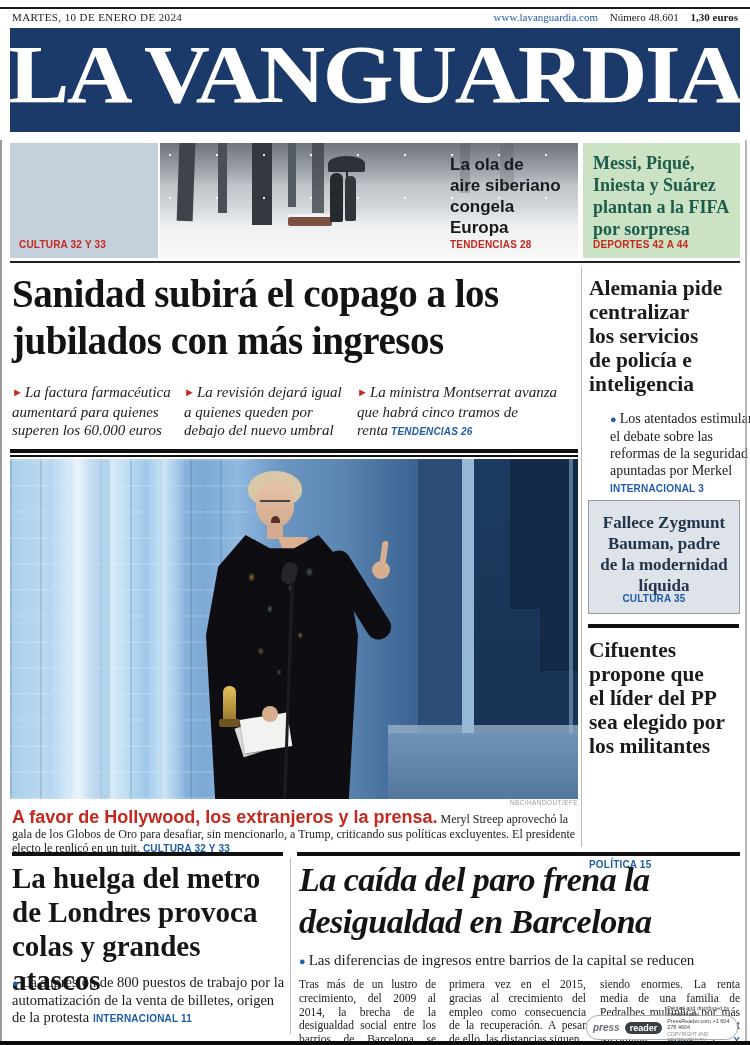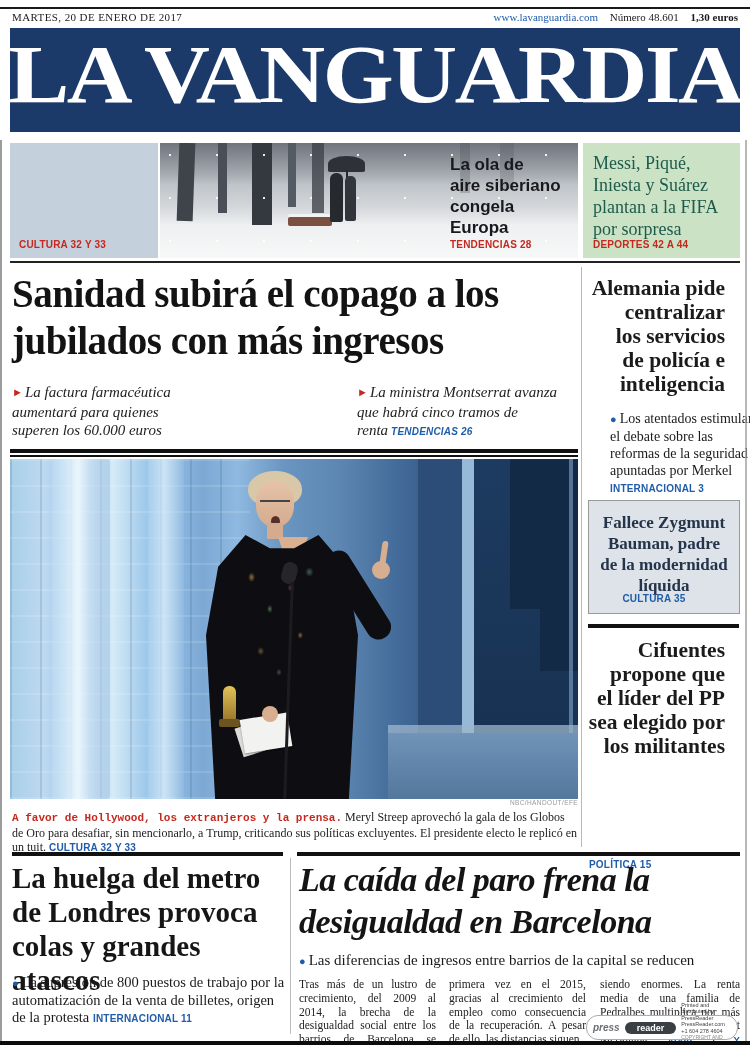--- a/index.html
+++ b/index.html
@@ -42,34 +42,34 @@
   .u-pole{left:186px;top:27px;width:2px;height:12px;background:#25282c;}
   .walker1{left:170px;top:30px;width:13px;height:49px;background:#26292e;border-radius:6px 6px 2px 2px;}
   .walker2{left:185px;top:33px;width:11px;height:45px;background:#32353b;border-radius:5px 5px 2px 2px;}
   .bench{left:128px;top:74px;width:44px;height:9px;background:#7c5040;border-radius:2px;box-shadow:0 9px 0 -5px #5d3c30;}
   .bench-snow{left:128px;top:71px;width:44px;height:4px;background:#f2f3f3;border-radius:2px;}
   .t-overlay{left:290px;top:11px;width:124px;font-family:"Liberation Sans",sans-serif;
         font-weight:bold;font-size:17px;line-height:21px;color:#17191d;}
   .t-photo-label{left:290px;bottom:8px;}
   .t-sports{left:583px;top:143px;width:157px;height:115px;background:#cbe2c4;}
   .t-sports-text{left:10px;top:9px;width:140px;font-size:18px;line-height:22px;
-        font-weight:normal;color:#1d5b4b;}
+        font-weight:bold;color:#1d5b4b;}
 
   
   .head-rule{left:10px;top:261px;width:730px;height:2px;background:#222;}
   .lead-headline{left:12px;top:270px;width:572px;font-size:39px;line-height:47px;
         font-weight:bold;letter-spacing:-.5px;color:#131313;}
   .deck{top:383px;font-style:italic;font-size:15px;line-height:18.5px;color:#222;}
   .deck .arrow{font-style:normal;font-size:11px;margin-right:2px;position:relative;top:-1px;}
   .d1{left:12px;width:164px;} .d2{left:184px;width:164px;} .d3{left:357px;width:220px;}
   .deck .lbl{margin-left:3px;}
 
   
   .col-divider{left:581px;top:267px;width:1px;height:580px;background:#b9b9b9;}
-  .rc-head{left:574px;width:151px;font-size:21.5px;line-height:24px;font-weight:bold;color:#1b1b1b;text-align:right;}
+  .rc-head{left:589px;width:151px;font-size:21.5px;line-height:24px;font-weight:bold;color:#1b1b1b;}
   .g-head{top:276px;}
   .rc-bullet{left:610px;width:150px;font-size:14px;line-height:17px;}
   .g-bullet{top:410px;}
   .dot{color:#1f5ca9;font-size:11px;margin-right:3px;}
   .bauman{left:588px;top:500px;width:150px;height:112px;background:#dde3e8;border:1px solid #999;}
   .bauman-text{left:0;top:11px;width:150px;text-align:center;font-weight:bold;
         font-size:17px;line-height:21px;color:#24344a;}
   .bauman-label{left:0;bottom:9px;width:130px;text-align:center;}
   .rc-rule{left:588px;top:624px;width:151px;height:4px;background:#111;}
   .c-head{top:638px;}
@@ -125,21 +125,21 @@
      box-shadow:0 1px 2px rgba(0,0,0,.4);}
   .m-handL{left:252px;top:247px;width:16px;height:16px;background:#d8ae90;border-radius:50%;}
   .m-award{left:213px;top:227px;width:13px;height:36px;border-radius:6px 6px 2px 2px;
      background:linear-gradient(180deg,#e2c35a,#97742a);}
   .m-awardbase{left:209px;top:260px;width:21px;height:8px;background:#6b5420;border-radius:2px;}
   .credit{left:10px;top:799px;width:568px;text-align:right;font-family:"Liberation Sans",sans-serif;
      font-size:6.5px;color:#9a9a9a;letter-spacing:.4px;}
 
   
   .caption{left:12px;top:810px;width:566px;font-size:12px;line-height:14.5px;color:#222;}
-  .cap-lead{font-family:Liberation Mono, monospace;font-weight:bold;font-size:11px;color:#c5281e;margin-right:3px;}
+  .cap-lead{font-family:Liberation Sans, sans-serif;font-weight:bold;font-size:18px;color:#c5281e;margin-right:3px;}
   .caption .lbl{margin-left:3px;}
 
   
   .bl-rule{left:12px;top:852px;width:271px;height:4px;background:#111;}
   .br-rule{left:297px;top:852px;width:443px;height:4px;background:#111;}
   .b-divider{left:290px;top:858px;width:1px;height:176px;background:#bbb;}
   .bl-head{left:12px;top:861px;width:278px;font-size:29px;line-height:34px;font-weight:bold;color:#161616;}
   .bl-bullet{left:12px;top:974px;width:276px;font-size:14.5px;line-height:17px;}
   .br-head{left:299px;top:859px;width:440px;font-size:34px;line-height:42px;
      font-weight:bold;font-style:italic;letter-spacing:-.5px;color:#141414;}
@@ -147,36 +147,36 @@
   .b-col{top:978px;width:137px;font-size:11.5px;line-height:13.8px;text-align:justify;color:#222;}
   .bc1{left:299px;} .bc2{left:449px;} .bc3{left:600px;width:140px;}
   .b-col .lbl{font-size:9.5px;}
 
   
   .stamp{left:586px;top:1015px;width:152px;height:25px;border:1px solid #aaa;border-radius:12px;
      background:#fff;display:flex;align-items:center;gap:5px;padding:0 6px;box-sizing:border-box;}
   .pr-press{font-family:"Liberation Sans",sans-serif;font-style:italic;font-weight:bold;
      font-size:10px;color:#6b6f74;}
   .pr-reader{font-family:"Liberation Sans",sans-serif;font-weight:bold;font-size:9px;color:#fff;
-     background:#3a3f44;border-radius:6px;padding:1px 12px;}
+     background:#3a3f44;border-radius:6px;padding:1px 5px;}
   .pr-lines{font-family:"Liberation Sans",sans-serif;font-size:5.5px;line-height:6.5px;color:#444;}
   .pr-lines .l3{color:#8a8a8a;font-size:5px;}
 
   
   .edge-bottom{left:0;top:1041px;width:750px;height:4px;background:#0c0c0c;}
   .edge-left{left:0;top:140px;width:2px;height:901px;background:#4a4a4a;opacity:.55;}
   .edge-right{left:745px;top:140px;width:2px;height:901px;background:#9a9a9a;opacity:.7;}
 </style>
 </head>
 <body>
 
 <div class="page">
 
   <div class="abs top-rule"></div>
-  <div class="abs date-line">MARTES, 20 DE ENERO DE 2017</div>
+  <div class="abs date-line">MARTES, 10 DE ENERO DE 2024</div>
   <div class="abs top-right">
     <span class="seg blue">www.lavanguardia.com</span>
     <span class="seg">Número 48.601</span>
     <span class="seg" style="font-weight:bold">1,30 euros</span>
   </div>
 
   <div class="abs masthead">
     <div class="abs logo">LA VANGUARDIA</div>
   </div>
 
@@ -214,20 +214,23 @@
 por sorpresa</div>
     <div class="abs t-label lbl red" style="left:10px">DEPORTES 42 A 44</div>
   </div>
 
   <div class="abs head-rule"></div>
   <div class="abs lead-headline pre">Sanidad subirá el copago a los
 jubilados con más ingresos</div>
 
   <div class="abs deck d1">
     <span class="arrow red">►</span><span>La factura farmacéutica aumentará para quienes superen los 60.000 euros</span>
+  </div>
+  <div class="abs deck d2">
+    <span class="arrow red">►</span><span>La revisión dejará igual a quienes queden por debajo del nuevo umbral</span>
   </div>
   <div class="abs deck d3">
     <span class="arrow red">►</span><span>La ministra Montserrat avanza que habrá cinco tramos de renta</span><span class="lbl blue">TENDENCIAS 26</span>
   </div>
 
   <div class="abs col-divider"></div>
 
   <div class="abs rc-head g-head pre">Alemania pide
 centralizar
 los servicios

